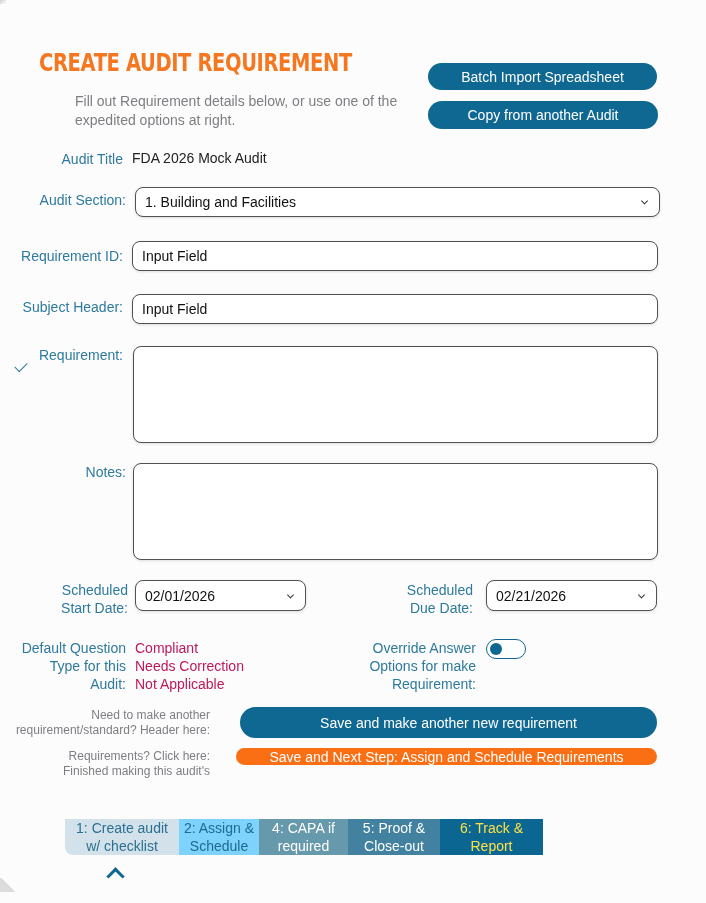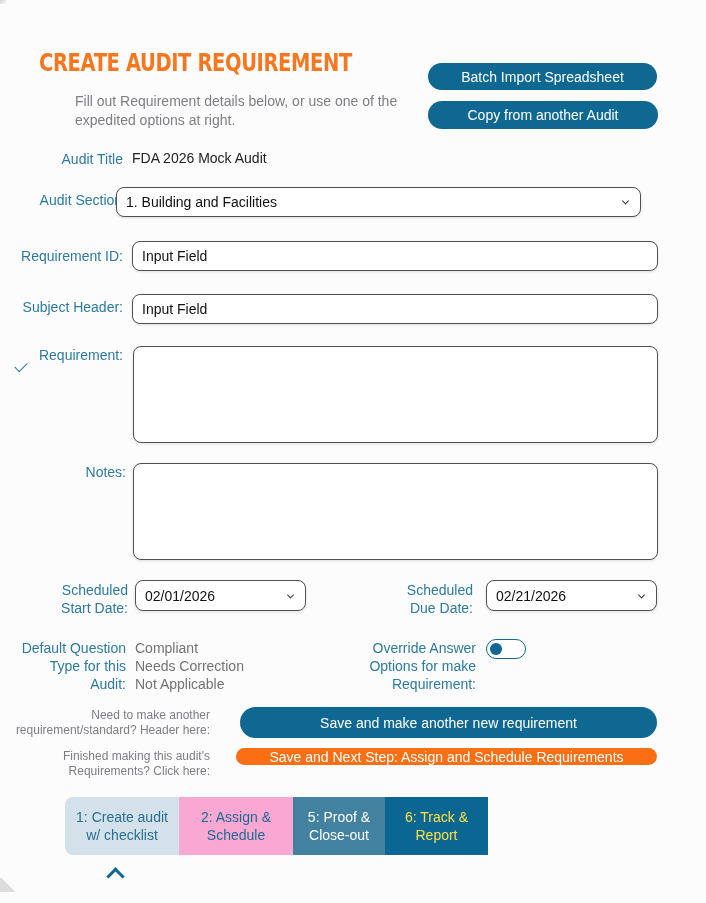--- a/index.html
+++ b/index.html
@@ -18,31 +18,31 @@
 
   .label { position: absolute; color: #2d7a9d; font-size: 14px; text-align: right; line-height: 18px; }
   .value-text { position: absolute; font-size: 14px; color: #222; }
 
   .field { position: absolute; border: 1.2px solid #505055; border-radius: 8px; background: #fff; font-family: "Liberation Sans", sans-serif; font-size: 14px; color: #111; padding-left: 9px; display: flex; align-items: center; box-shadow: 0 1px 3px rgba(0,0,0,0.12); }
   .field .chev { position: absolute; right: 12px; top: 50%; width: 5px; height: 5px; border-right: 1.4px solid #333; border-bottom: 1.4px solid #333; transform: translateY(-70%) rotate(45deg); }
   textarea.field { resize: none; padding: 6px 9px; }
 
   .check { position: absolute; left: 15px; top: 362px; width: 12px; height: 7px; border-left: 1.6px solid #2d7a9d; border-bottom: 1.6px solid #2d7a9d; transform: rotate(-45deg); }
 
-  .gray-list { position: absolute; font-size: 14px; color: #737373; line-height: 18px; }
+  .gray-list { position: absolute; font-size: 14px; color: #be185d; line-height: 18px; }
 
   .toggle { position: absolute; left: 486px; top: 639px; width: 40px; height: 20px; border: 1.5px solid #0e6891; border-radius: 11px; background: #fff; cursor: pointer; }
   .toggle .knob { position: absolute; left: 3px; top: 2.5px; width: 12px; height: 12px; border-radius: 50%; background: #0e6891; }
 
   .hint { position: absolute; font-size: 12px; color: #7e7e82; text-align: right; line-height: 15px; }
 
-  .steps { position: absolute; left: 65px; top: 797px; width: 589px; height: 58px; display: flex; border-radius: 8px; overflow: hidden; }
+  .steps { position: absolute; left: 65px; top: 797px; width: 589px; height: 58px; display: flex; border-radius: 8px; overflow: hidden; align-items: flex-end; }
   .step { display: flex; align-items: center; justify-content: center; text-align: center; font-size: 14px; line-height: 18px; cursor: pointer; }
   .step.s1 { width: 114px; background: #d2e1ea; color: #2b6f91; }
-  .step.s2 { width: 114px; background: #f9a8d4; color: #1e6b90; }
+  .step.s2 { width: 80px; background: #7dd3fc; color: #1e6b90; }
   .step.s3 { width: 93px; background: #8cbdd2; color: #f1f8fb; }
   .step.s4 { width: 89px; background: #6799ad; color: #fff; }
   .step.s5 { width: 92px; background: #42819f; color: #fff; }
   .step.s6 { width: 103px; background: #0b6791; color: #fde047; }
 
   .caret-up { position: absolute; left: 109px; top: 870px; width: 13px; height: 13px; border-left: 3px solid #0e6891; border-top: 3px solid #0e6891; transform: rotate(45deg); }
 </style>
 </head>
 <body>
 
@@ -52,21 +52,21 @@
 <div class="title">CREATE AUDIT REQUIREMENT</div>
 <div class="subtitle">Fill out Requirement details below, or use one of the expedited options at right.</div>
 
 <button class="pill blue" style="left:428px;top:63px;width:229px;height:27px;">Batch Import Spreadsheet</button>
 <button class="pill blue" style="left:428px;top:101px;width:230px;height:28px;">Copy from another Audit</button>
 
 <div class="label" style="left:20px;top:150px;width:103px;">Audit Title</div>
 <div class="value-text" style="left:132px;top:150px;">FDA 2026 Mock Audit</div>
 
 <div class="label" style="left:10px;top:191px;width:116px;">Audit Section:</div>
-<div class="field" style="left:116px;top:187px;width:525px;height:30px;">
+<div class="field" style="left:135px;top:187px;width:525px;height:30px;">
   <span>1. Building and Facilities</span>
   <span class="chev"></span>
 </div>
 
 <div class="label" style="left:8px;top:247px;width:115px;">Requirement ID:</div>
 <input class="field" style="left: 132px; top: 241px; width: 526px; height: 30px;" value="Input Field">
 
 <div class="label" style="left:6px;top:298px;width:117px;">Subject Header:</div>
 <input class="field" style="left: 132px; top: 294px; width: 526px; height: 30px;" value="Input Field">
 
@@ -115,36 +115,42 @@
   <span class="knob"></span>
 </div>
 
 <div class="hint" style="left:0px;top:708px;width:210px;">
   <div>Need to make another</div>
   <div>requirement/standard? Header here:</div>
 </div>
 <button class="pill blue" style="left:240px;top:707px;width:417px;height:31px;">Save and make another new requirement</button>
 
 <div class="hint" style="left:0px;top:749px;width:210px;">
+  <div>Requirements? Click here:</div>
   <div>Finished making this audit's</div>
-  <div>Requirements? Click here:</div>
 </div>
 <button class="pill orange" style="left:236px;top:748px;width:421px;height:17px;">Save and Next Step: Assign and Schedule Requirements</button>
 
 <div class="steps">
   <div class="step s1">
     <div>
         <div>1: Create audit</div>
         <div>w/ checklist</div>
       </div>
   </div>
   <div class="step s2">
     <div>
         <div>2: Assign &amp;</div>
         <div>Schedule</div>
+      </div>
+  </div>
+  <div class="step s4">
+    <div>
+        <div>4: CAPA if</div>
+        <div>required</div>
       </div>
   </div>
   <div class="step s5">
     <div>
         <div>5: Proof &amp;</div>
         <div>Close-out</div>
       </div>
   </div>
   <div class="step s6">
     <div>

